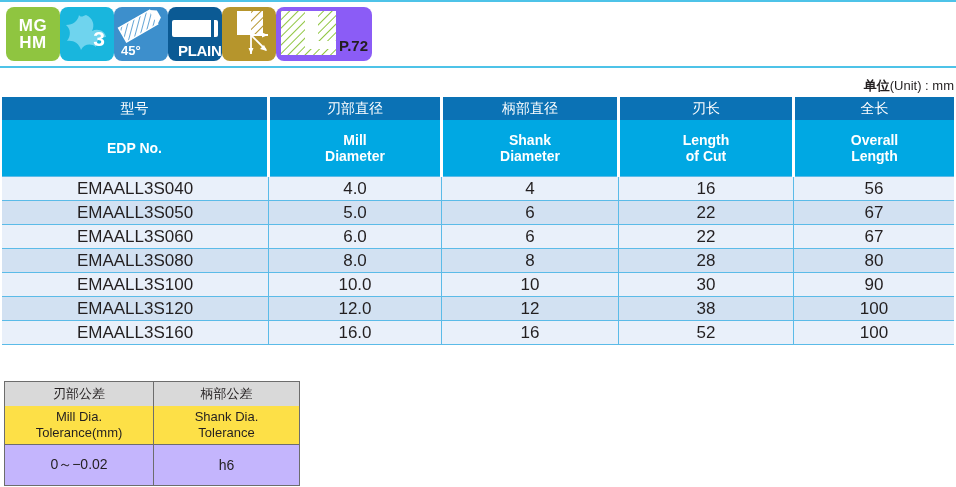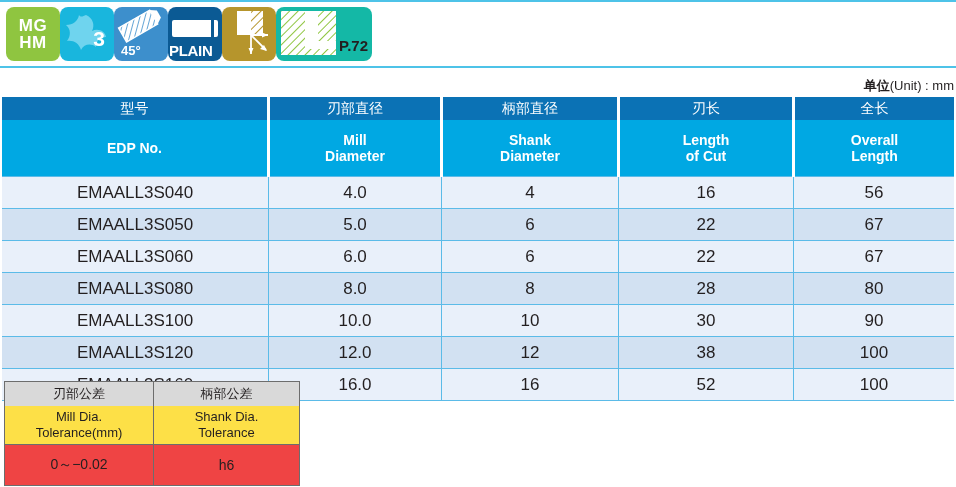--- a/index.html
+++ b/index.html
@@ -108,37 +108,37 @@
   }
   .ico-plain .bar:after {
     content: "";
     position: absolute;
     right: 4px; top: 0;
     width: 3px; height: 17px;
     background: #0b5a94;
   }
   .ico-plain .txt {
     position: absolute;
-    left: 1px; bottom: 2px;
+    left: 10px; bottom: 2px;
     color: #ffffff;
     font-weight: bold;
     font-size: 15px;
     letter-spacing: -0.3px;
   }
 
   
   .ico-shoulder {
     width: 54px;
     background: #b6952c;
   }
 
   
   .ico-slot {
     width: 96px;
-    background: #14b8a6;
+    background: #8b5cf6;
   }
   .ico-slot .pref {
     position: absolute;
     right: 4px; bottom: 7px;
     color: #231f20;
     font-weight: bold;
     font-size: 15px;
   }
 
   
@@ -177,21 +177,21 @@
     background: #00a8e3;
     color: #ffffff;
     font-size: 14px;
     font-weight: bold;
     height: 56px;
     line-height: 1.15;
     border-right: 3px solid #ffffff;
   }
   .spec .hd-en:last-child { border-right: none; }
 
-  .spec tbody tr { height: 32px; }
+  .spec tbody tr { height: 24px; }
   .spec tbody tr.odd  td { background: #e9f0fa; }
   .spec tbody tr.even td { background: #d2e1f2; }
   .spec tbody td {
     font-size: 17px;
     color: #231f20;
     border-top: 1px solid #5bbbe8;
     border-right: 1px solid #5bbbe8;
   }
   .spec tbody td:last-child { border-right: none; }
   .spec tbody tr:last-child td { border-bottom: 1px solid #5bbbe8; }
@@ -222,21 +222,21 @@
   .tol .t-en {
     background: #fde047;
     font-weight: normal;
     font-size: 13px;
     height: 38px;
     line-height: 1.25;
     color: #231f20;
     border-top: none;
   }
   .tol .t-val {
-    background: #ef4444;
+    background: #c4b5fd;
     font-size: 14px;
     height: 40px;
     color: #231f20;
   }
 </style>
 </head>
 <body>
 
 <div class="rule-top"></div>
 

